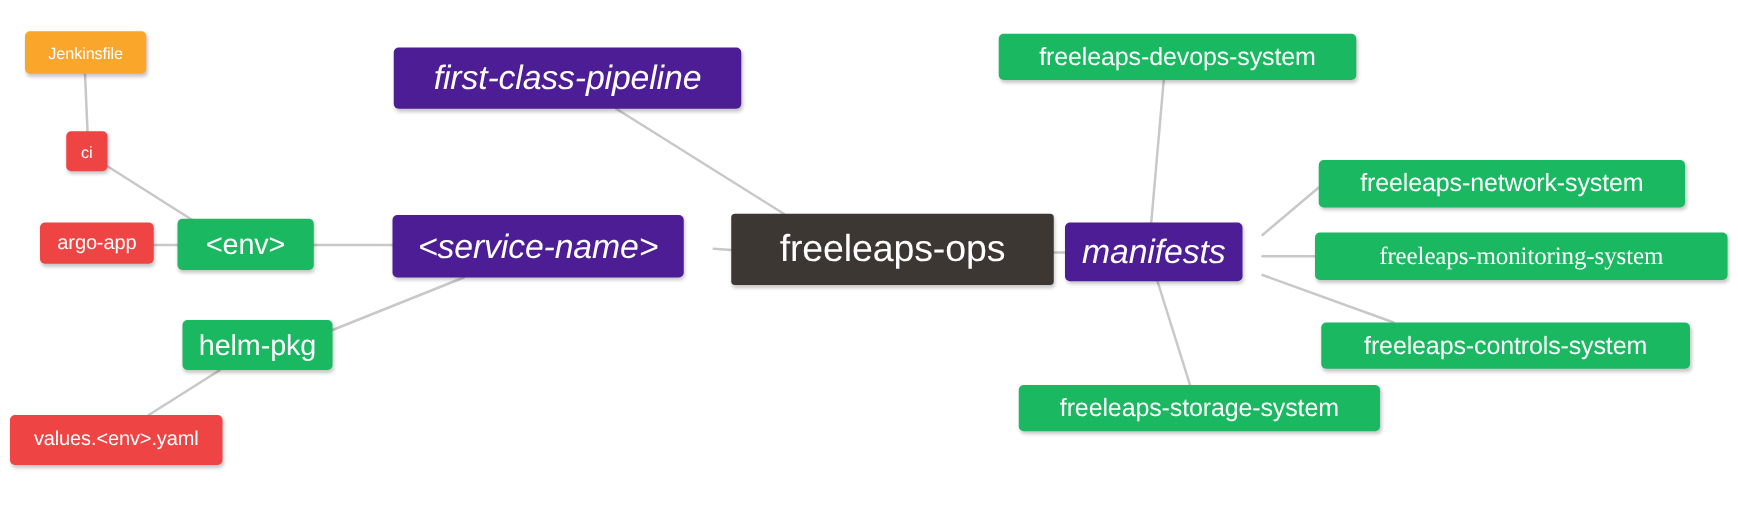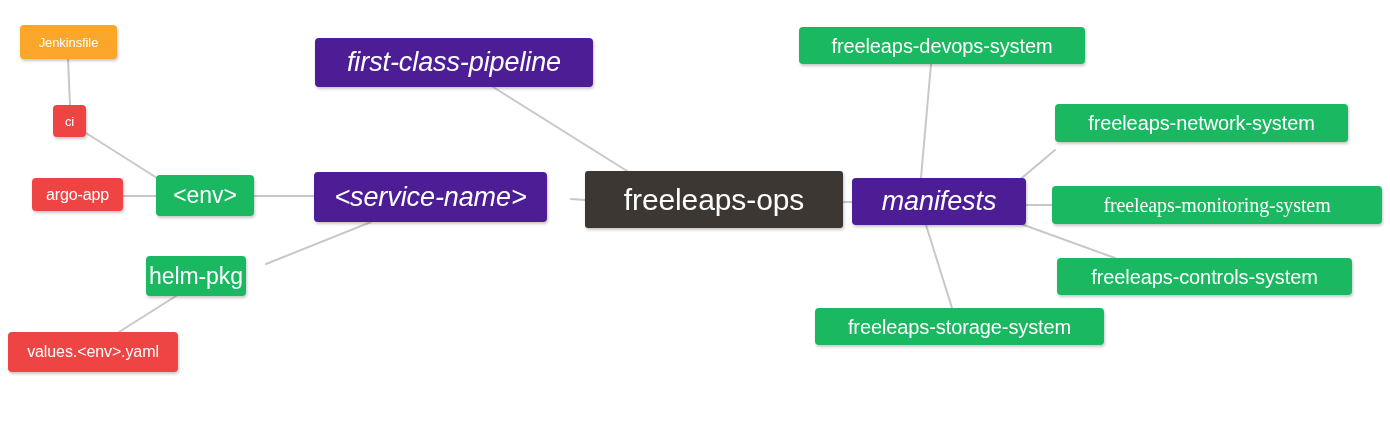--- a/index.html
+++ b/index.html
@@ -76,26 +76,26 @@
       <line x1="931" y1="64" x2="921" y2="178" stroke="#c8c8c8" stroke-width="2" stroke-linecap="round"></line>
       <line x1="1055" y1="150" x2="1010" y2="188" stroke="#c8c8c8" stroke-width="2" stroke-linecap="round"></line>
       <line x1="1052" y1="205" x2="1010" y2="205" stroke="#c8c8c8" stroke-width="2" stroke-linecap="round"></line>
       <line x1="1115" y1="258" x2="1010" y2="220" stroke="#c8c8c8" stroke-width="2" stroke-linecap="round"></line>
       <line x1="952" y1="308" x2="926" y2="225" stroke="#c8c8c8" stroke-width="2" stroke-linecap="round"></line>
     </svg>
   <div id="node-layer">
       <div class="node orange size-xxs" style="left: 20px; top: 25px; width: 97px; height: 34px;">Jenkinsfile</div>
       <div class="node red size-xxs" style="left: 53px; top: 105px; width: 33px; height: 32px;">ci</div>
       <div class="node red size-xs" style="left: 32px; top: 178px; width: 91px; height: 33px;">argo-app</div>
-      <div class="node green size-md" style="left: 156px; top: 175px; width: 98px; height: 41px;">&lt;env&gt;</div>
+      <div class="node green size-md" style="left: 142px; top: 175px; width: 109px; height: 41px;">&lt;env&gt;</div>
       <div class="node red size-xs" style="left: 8px; top: 332px; width: 170px; height: 40px;">values.&lt;env&gt;.yaml</div>
-      <div class="node green size-md" style="left: 146px; top: 256px; width: 100px; height: 40px;">helm-pkg</div>
+      <div class="node green size-md" style="left: 146px; top: 256px; width: 120px; height: 40px;">helm-pkg</div>
       <div class="node blue size-lg" style="left: 315px; top: 38px; width: 278px; height: 49px;">first-class-pipeline</div>
       <div class="node blue size-lg" style="left: 314px; top: 172px; width: 233px; height: 50px;">&lt;service-name&gt;</div>
       <div class="node root size-xl" style="left: 585px; top: 171px; width: 258px; height: 57px;">freeleaps-ops</div>
-      <div class="node blue size-lg" style="left: 852px; top: 178px; width: 174px; height: 47px;">manifests</div>
+      <div class="node blue size-lg" style="left: 852px; top: 178px; width: 142px; height: 47px;">manifests</div>
       <div class="node green size-sm" style="left: 799px; top: 27px; width: 286px; height: 37px;">freeleaps-devops-system</div>
-      <div class="node green size-sm" style="left: 1055px; top: 104px; width: 293px; height: 38px;">freeleaps-network-system</div>
+      <div class="node green size-sm" style="left: 1055px; top: 128px; width: 293px; height: 38px;">freeleaps-network-system</div>
       <div class="node green size-sm" style="left: 1052px; top: 186px; width: 330px; height: 38px; font-family: Liberation Serif, serif;">freeleaps-monitoring-system</div>
       <div class="node green size-sm" style="left: 1057px; top: 258px; width: 295px; height: 37px;">freeleaps-controls-system</div>
       <div class="node green size-sm" style="left: 815px; top: 308px; width: 289px; height: 37px;">freeleaps-storage-system</div>
     </div>
 </div>
 
 </body></html>

